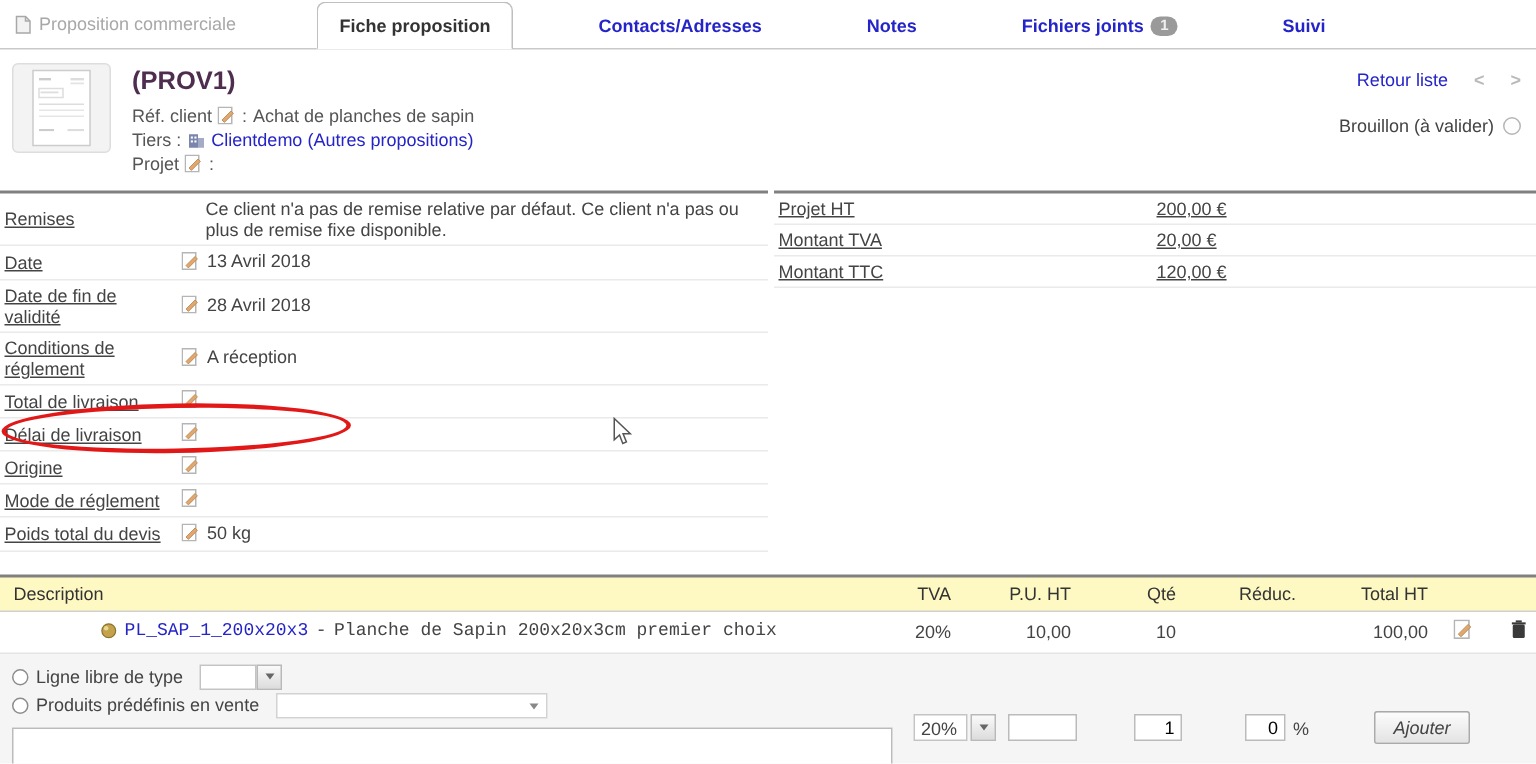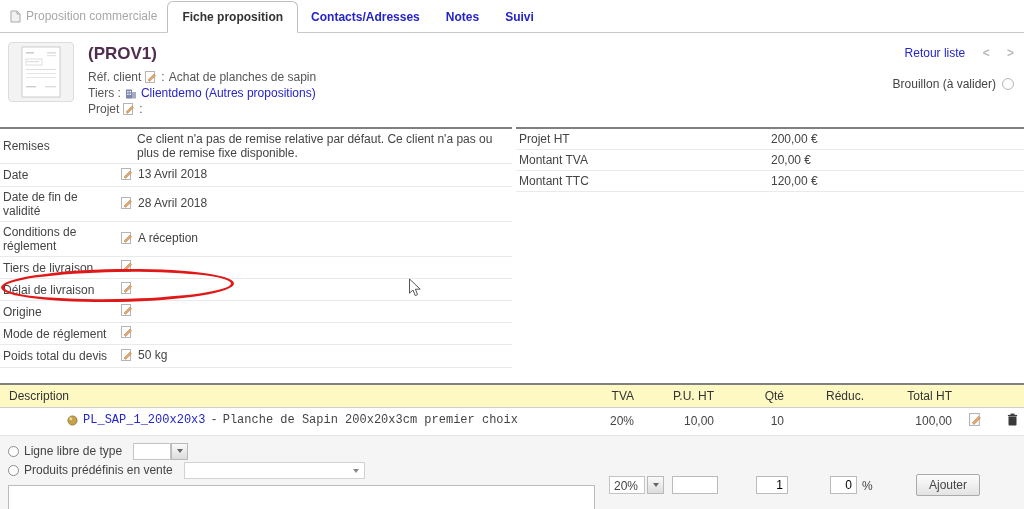--- a/index.html
+++ b/index.html
@@ -16,21 +16,21 @@
     display: flex; align-items: flex-end;
     height: 33px; padding: 0 4px;
     border-bottom: 1px solid #c9c9c9;
   }
   .tab-context {
     display: inline-flex; align-items: center; gap: 5px;
     color: #a8a8a8; padding: 0 10px 9px 6px; white-space: nowrap;
   }
   .tab {
     color: #2424c8; font-weight: bold; padding: 8px 13px;
-    white-space: nowrap; cursor: pointer;
+    white-space: nowrap; cursor: pointer; margin-left: 44px;
   }
   .tab-active {
     background: #fff; color: #333;
     border: 1px solid #bfbfbf; border-bottom: 1px solid #fff;
     border-radius: 6px 6px 0 0;
     position: relative; top: 1px;
     padding: 8px 14px;
   }
   .badge {
     display: inline-block; background: #9a9a9a; color: #efefef;
@@ -50,21 +50,21 @@
   a.link { color: #2424c8; text-decoration: none; cursor: pointer; }
   .head-right { text-align: right; padding-top: 4px; }
   .backlist { font-weight: normal; }
   .navchev { color: #b9b9b9; font-weight: bold; margin-left: 14px; cursor: pointer; }
   .statusline { margin-top: 17px; color: #444; display: inline-flex; align-items: center; gap: 6px; }
   .status-circle {
     width: 12px; height: 12px; border-radius: 50%;
     border: 1px solid #b5b5b5; background: #fdfdfd; display: inline-block;
   }
   
-  .banner { display: flex; margin-top: 5px; }
+  .banner { display: flex; margin-top: 5px; text-decoration: underline; }
   .banner-left  { width: 512px; }
   .banner-right { flex: 1; margin-left: 4px; }
   table.kv { width: 100%; border-collapse: collapse; border-top: 2px solid #808080; }
   table.kv td { border-bottom: 1px solid #eaeaea; padding: 3px 3px; height: 20px; vertical-align: middle; }
   table.kv td.lab { width: 118px; color: #444; }
   table.totals td.lab { width: 252px; }
   .val { display: inline-flex; align-items: center; gap: 5px; }
   
   table.items { width: 100%; border-collapse: collapse; border-top: 2px solid #808080; margin-top: 15px; }
   table.items th {
@@ -103,21 +103,21 @@
   .tva-select .box { width: 36px; height: 18px; background: #fff; border: 1px solid #c4c4c4; padding: 2px 4px; }
   .tva-select .chevbtn { width: 17px; height: 18px; margin-left: 2px; }
   input.fld { border: 1px solid #bbb; height: 18px; font-family: "Liberation Sans", sans-serif; font-size: 12px; padding: 1px 4px; background: #fff; }
   .price-input { left: 672px; top: 40px; width: 46px; }
   .qty-input { left: 756px; top: 40px; width: 32px; text-align: right; }
   .reduc-input { left: 830px; top: 40px; width: 27px; text-align: right; }
   .reduc-suffix { left: 862px; top: 43px; color: #444; }
   .add-btn {
     left: 916px; top: 38px; padding: 3px 12px;
     background: linear-gradient(#fcfcfc, #e3e3e3); border: 1px solid #aaa;
-    font-family: "Liberation Sans", sans-serif; font-size: 12px; color: #444; cursor: pointer; border-radius: 2px;
+    font-family: "Liberation Sans", sans-serif; font-size: 12px; color: #444; cursor: pointer; border-radius: 2px; font-style: italic;
   }
   
   .annot-ellipse {
     position: absolute; left: 1px; top: 269px; width: 233px; height: 33px;
     border: 3px solid #e21818; border-radius: 50%;
     transform: rotate(-1deg); pointer-events: none;
   }
   .cursor { position: absolute; left: 408px; top: 278px; pointer-events: none; }
 </style>
 </head>
@@ -127,20 +127,23 @@
   <span class="tab-context">
     <svg width="11" height="13" viewBox="0 0 11 13">
         <path d="M1 1 h6 l3 3 v8 h-9 z" fill="#f2f2f2" stroke="#a8a8a8"></path>
         <path d="M7 1 v3 h3" fill="none" stroke="#a8a8a8"></path>
       </svg>
     <span>Proposition commerciale</span>
   </span>
   <span class="tab tab-active">Fiche proposition</span>
   <span class="tab">Contacts/Adresses</span>
   <span class="tab">Notes</span>
+  <span class="tab">
+    <span>Fichiers joints</span><span class="badge">1</span>
+  </span>
   <span class="tab">Suivi</span>
 </div>
 
 <div class="head">
   <div class="head-left">
     <div class="thumb">
       <svg width="40" height="52" viewBox="0 0 40 52">
         <rect x="1" y="1" width="38" height="50" fill="#fff" stroke="#ccc"></rect>
         <rect x="5" y="6" width="8" height="1.6" fill="#ccc"></rect>
         <rect x="26" y="6" width="9" height="1.6" fill="#ddd"></rect>
@@ -232,21 +235,21 @@
         <td class="lab">Conditions de réglement</td>
         <td><span class="val">
                 <svg class="iconbtn" width="12" height="12" viewBox="0 0 12 12">
                   <rect x="0.5" y="0.5" width="9" height="11" fill="#fff" stroke="#b5b5b5"></rect>
                   <path d="M3 9 L9 3 L10.6 4.6 L4.6 10.6 Z" fill="#e2a76f" stroke="#b98a55" stroke-width="0.6"></path>
                 </svg>
                 <span>A réception</span>
               </span></td>
       </tr>
       <tr>
-        <td class="lab">Tiers de livraison</td>
+        <td class="lab">Total de livraison</td>
         <td><span class="val">
                 <svg class="iconbtn" width="12" height="12" viewBox="0 0 12 12">
                   <rect x="0.5" y="0.5" width="9" height="11" fill="#fff" stroke="#b5b5b5"></rect>
                   <path d="M3 9 L9 3 L10.6 4.6 L4.6 10.6 Z" fill="#e2a76f" stroke="#b98a55" stroke-width="0.6"></path>
                 </svg>
                 <span></span>
               </span></td>
       </tr>
       <tr>
         <td class="lab">Délai de livraison</td>

